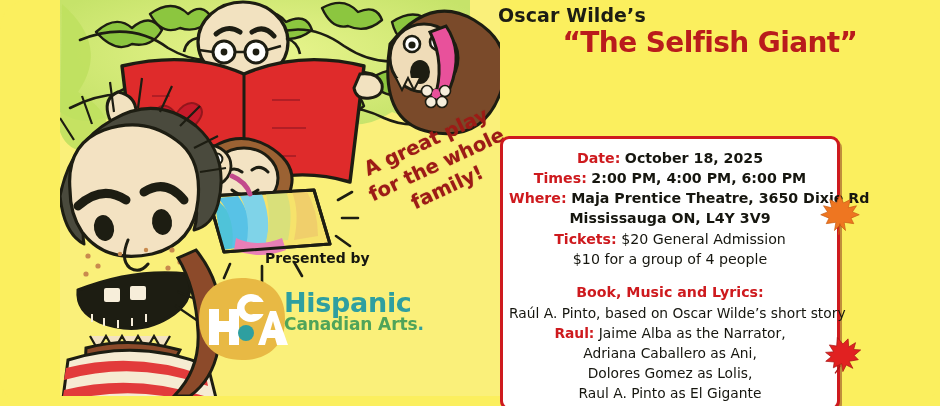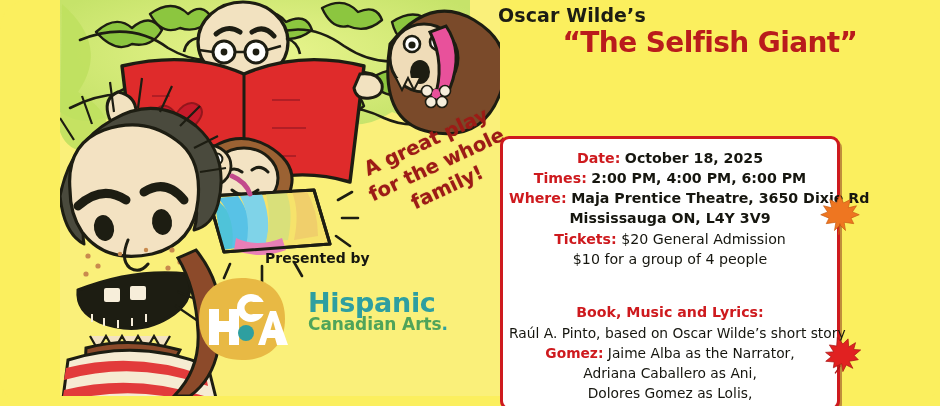--- a/index.html
+++ b/index.html
@@ -40,40 +40,40 @@
     text-shadow:0 0 1px rgba(156,27,22,.5);
   }
 
   
   #presented-by {
     position:absolute; left:248px; top:250px;
     font-size:14px; font-weight:bold; color:#17170f;margin-left:17px;
   }
   #logo { position:absolute; left:196px; top:275px; width:270px; height:90px; }
   #logo-mark { position:absolute; left:0; top:0; width:92px; height:88px; }
-  #logo-text { position:absolute; left:112px; top:14px; }
+  #logo-text { position:absolute; left:88px; top:14px; }
   #logo-name { font-size:27px; font-weight:bold; color:#2E9FA0; letter-spacing:-.3px; line-height:1; }
   #logo-sub {
     font-size:17px; font-weight:bold; color:#4FA45A; letter-spacing:-.1px;
     margin-top:0; line-height:1;
   }
   #logo-sub .dot { color:#2E9FA0; }
 
   
   #details {
     position:absolute; left:500px; top:136px; width:340px; height:274px;
     background:#FFFFFF; border:3px solid #CE1A1E; border-radius:9px;
     box-shadow:2px 3px 0 rgba(120,25,18,.45);
     text-align:center; padding:9px 6px 6px;
   }
   #details .line { font-size:14.2px; color:#16160f; line-height:1.42; white-space:nowrap; }
   #details .line .lbl { color:#CE1A1E; font-weight:bold; }
   #details .line .val { font-weight:bold; }
   #details .gap { height:13px; }
-  #details .hdr { font-size:14.2px; color:#CE1A1E; font-weight:bold; line-height:1.45;margin-top:20px; }
+  #details .hdr { font-size:14.2px; color:#CE1A1E; font-weight:bold; line-height:1.45; }
   #details .cast { font-size:13.8px; color:#16160f; line-height:1.46; white-space:nowrap; }
   #details .cast .lbl { color:#CE1A1E; font-weight:bold; }
 
   
   .leaf { position:absolute; }
   #leaf-orange { left:818px; top:192px; width:44px; height:44px; }
   #leaf-red { left:822px; top:334px; width:42px; height:42px; }
 </style>
 </head>
 <body>
@@ -340,21 +340,21 @@
     </div>
     <div class="line">
       <span>$10 for a group of 4 people</span>
     </div>
 
     <div class="gap"></div>
 
     <div class="hdr">Book, Music and Lyrics:</div>
     <div class="cast">Raúl A. Pinto, based on Oscar Wilde’s short story</div>
     <div class="cast">
-      <span class="lbl">Gomez:</span>
+      <span class="lbl">Raul:</span>
       <span>Jaime Alba as the Narrator,</span>
     </div>
     <div class="cast">Adriana Caballero as Ani,</div>
     <div class="cast">Dolores Gomez as Lolis,</div>
     <div class="cast">Raul A. Pinto as El Gigante</div>
   </div>
 
   <div class="leaf" id="leaf-orange">
     <svg viewBox="0 0 64 64" xmlns="http://www.w3.org/2000/svg">
       <path d="M32 4 L37 16 L47 11 L44 23 L56 20 L50 29 L60 33 L48 38 L52 46 L38 44 L40 56

